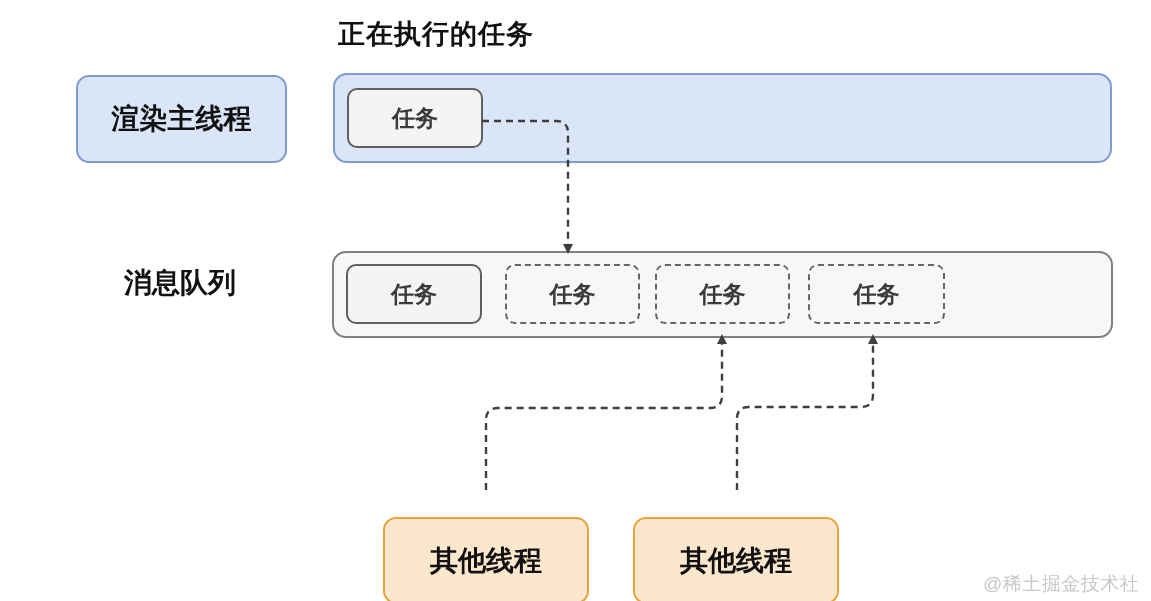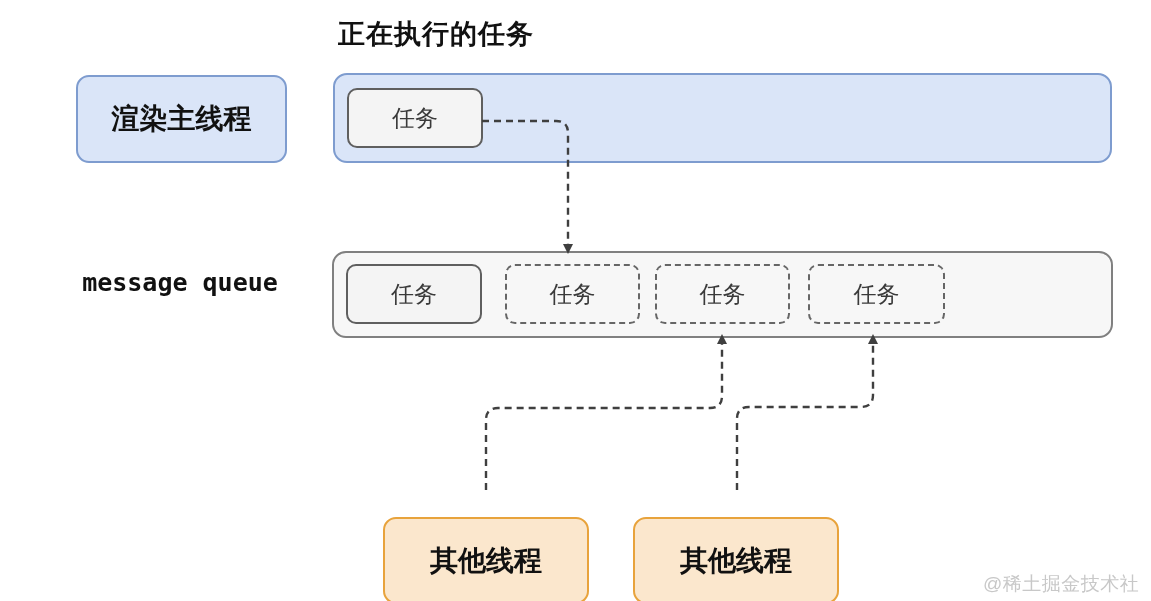--- a/index.html
+++ b/index.html
@@ -17,21 +17,21 @@
   .title{position:absolute;left:338px;top:16px;font-size:27px;font-weight:600;letter-spacing:1px;}
 
   .rounded{position:absolute;border-radius:13px;}
   .blue{background:var(--blue-fill);border:2px solid var(--blue-border);}
   .main-thread{left:76px;top:75px;width:211px;height:88px;display:flex;align-items:center;justify-content:center;}
   .main-thread span{font-size:28px;font-weight:600;}
 
   .track{left:333px;top:73px;width:779px;height:90px;border-radius:14px;}
 
   .task{position:absolute;height:60px;border-radius:10px;display:flex;align-items:center;justify-content:center;
-        font-size:23px;color:var(--task-text);}
+        font-size:23px;color:var(--task-text);font-weight:bold;}
   .task.solid{background:var(--task-fill);border:2px solid var(--task-border);}
   .task.dashed{background:transparent;border:2px dashed var(--task-dashed-border);}
   .track .task{left:12px;top:13px;width:136px;}
 
   .queue-label{position:absolute;left:40px;top:266px;width:280px;text-align:center;line-height:34px;}
   .queue-label .cn{font-size:28px;font-weight:600;}
   .queue-label .en{font-size:25px;font-weight:600;font-family:"DejaVu Sans Mono","Liberation Mono",monospace;}
 
   .queue{left:332px;top:251px;width:781px;height:87px;border-radius:14px;
          background:var(--queue-fill);border:2px solid var(--queue-border);}
@@ -64,21 +64,21 @@
     <span>渲染主线程</span>
   </div>
 
   <div class="rounded blue track">
     <div class="task solid">
       <span>任务</span>
     </div>
   </div>
 
   <div class="queue-label">
-    <div class="en">message queue</div>
+    <div class="cn">消息队列</div>
   </div>
 
   <div class="rounded queue">
     <div class="task solid t0">
       <span>任务</span>
     </div>
     <div class="task dashed t1">
       <span>任务</span>
     </div>
     <div class="task dashed t2">

